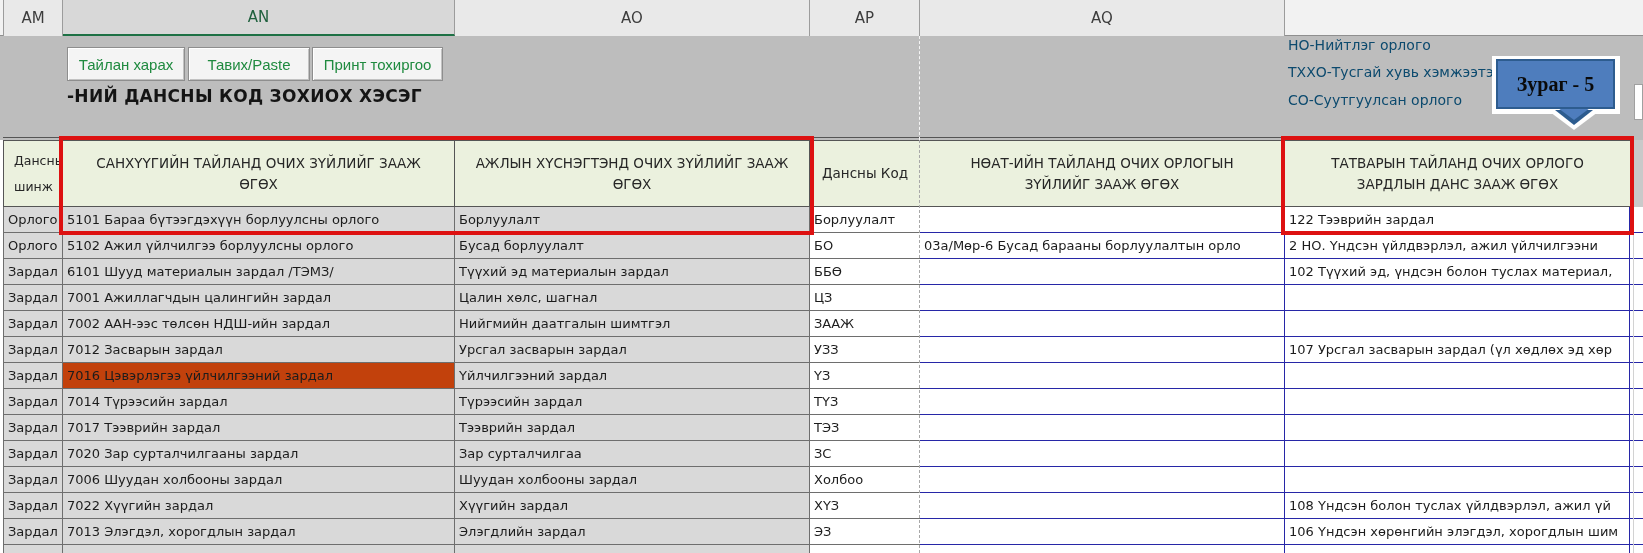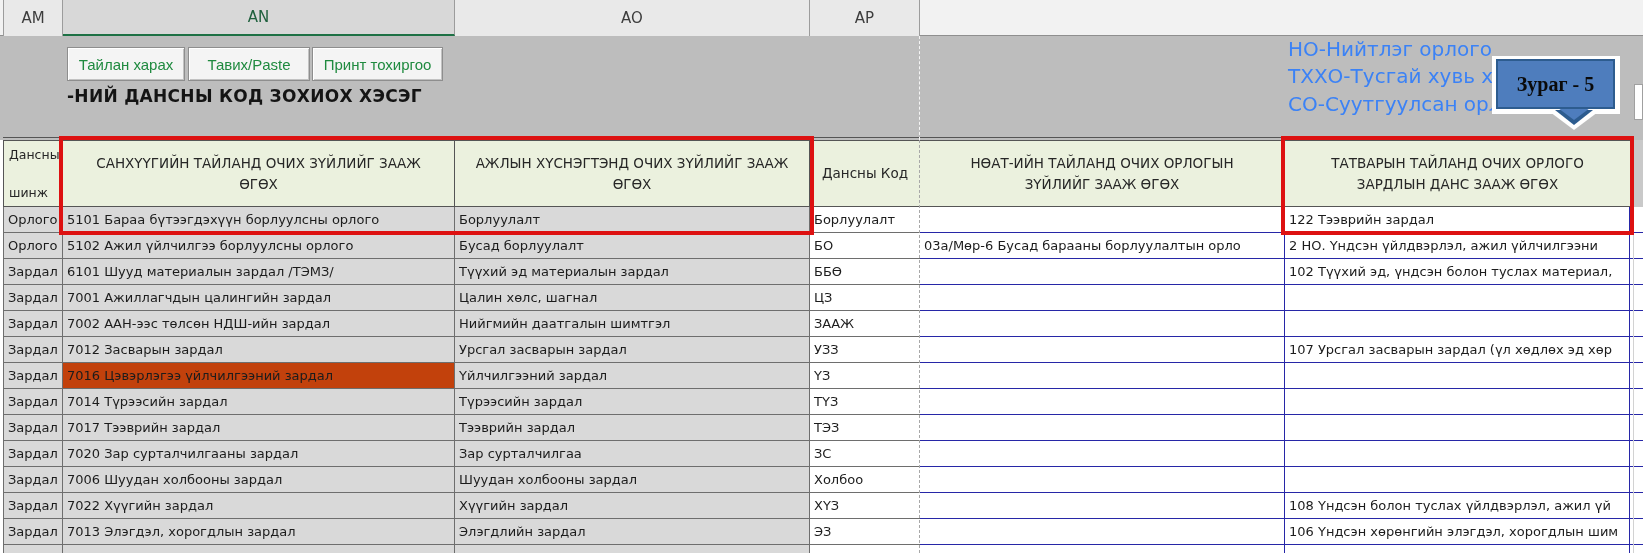--- a/index.html
+++ b/index.html
@@ -17,59 +17,60 @@
   .lcell.first{border-left:1px solid #9c9c9c;}
   .lcell.selected{background:#d8d8d8;border-bottom:2px solid #1e7145;color:#20613e;}
   
   .toolbar{position:absolute;left:0;top:36px;width:1643px;height:104px;background:#bdbdbd;}
   .xlbtn{position:absolute;top:47px;height:34px;box-sizing:border-box;background:#f4f4f4;
          border:1px solid #8e8e8e;box-shadow:inset 1px 1px 0 #ffffff, inset -1px -1px 0 #c2c2c2;
          display:flex;align-items:center;justify-content:center;
          color:#1f8a3f;font-size:15px;white-space:nowrap;cursor:pointer;}
   .sheet-title{position:absolute;left:67px;top:86px;font-size:17px;font-weight:bold;
          color:#141414;letter-spacing:.3px;white-space:nowrap;}
-  .legend-line{position:absolute;left:1288px;height:17px;color:#3b82f6;font-size:20px;
+  .legend-line{position:absolute;left:1288px;height:17px;color:#0c4a6e;font-size:14px;
          white-space:nowrap;z-index:2;}
   .white-nub{position:absolute;left:1634px;top:84px;width:9px;height:36px;background:#fff;
          border:1px solid #a0a0a0;box-sizing:border-box;}
   
   .callout-back{position:absolute;left:1492px;top:56px;width:128px;height:58px;background:#ffffff;z-index:7;}
   .callout-box{position:absolute;left:1496px;top:59px;width:119px;height:50px;box-sizing:border-box;
          background:#4e7dbd;border:2px solid #2d5c8f;display:flex;align-items:center;justify-content:center;
          font-family:"Liberation Serif","DejaVu Serif",serif;font-weight:bold;font-size:20px;color:#0a0a0a;z-index:9;}
   .tail-white{position:absolute;left:1550px;top:112px;width:0;height:0;z-index:7;
          border-left:24px solid transparent;border-right:24px solid transparent;border-top:18px solid #ffffff;}
   .tail-dark{position:absolute;left:1555px;top:110px;width:0;height:0;z-index:8;
          border-left:19px solid transparent;border-right:19px solid transparent;border-top:15px solid #2d5c8f;}
   .tail-blue{position:absolute;left:1558px;top:108px;width:0;height:0;z-index:9;
          border-left:16px solid transparent;border-right:16px solid transparent;border-top:12px solid #4e7dbd;}
   
   .topline{position:absolute;left:3px;top:137px;width:1631px;height:1px;background:#555;}
   .hcell{position:absolute;top:140px;height:67px;box-sizing:border-box;background:#ebf1de;
          border-top:1px solid #555;border-bottom:1px solid #555;border-right:1px solid #555;
          display:flex;align-items:center;justify-content:center;text-align:center;
          font-size:13.5px;color:#262626;white-space:pre-line;line-height:1.55;overflow:hidden;}
-  .hcell.left{justify-content:flex-start;text-align:left;padding-left:5px;font-size:12.5px;line-height:38px;}
+  .hcell.left{justify-content:flex-start;text-align:left;padding-left:10px;font-size:12.5px;line-height:26px;}
   .hcell.first{border-left:1px solid #555;}
   .cell{position:absolute;box-sizing:border-box;overflow:hidden;white-space:nowrap;
         display:flex;align-items:center;padding-left:4px;font-size:13px;color:#1c1c1c;}
   .asline{position:absolute;left:1633px;top:140px;width:1px;height:413px;background:#d2d2d2;z-index:1;}
   .asgray{position:absolute;left:1631px;top:140px;width:12px;height:67px;background:#c9c9c9;z-index:1;}
   .dash1{position:absolute;left:919px;top:36px;height:104px;width:0;border-left:1px dashed #f5f5f5;z-index:3;}
   .dash2{position:absolute;left:919px;top:140px;height:413px;width:0;border-left:1px dashed #a8a8a8;z-index:3;}
   .redbox{position:absolute;border:4px solid #dd1111;box-sizing:border-box;z-index:6;pointer-events:none;}
 </style>
 </head>
 <body>
 
 <div class="strip" id="strip">
     <div class="lcell first" style="left: 3px; width: 60px;">AM</div>
     <div class="lcell" style="left: 455px; width: 355px;">AO</div>
     <div class="lcell selected" style="left: 63px; width: 392px;">AN</div>
     <div class="lcell" style="left: 810px; width: 110px;">AP</div>
+    <div class="lcell" style="left: 920px; width: 365px;">AQ</div>
   </div>
 
 <div class="toolbar"></div>
 <button class="xlbtn" style="left:67px;width:118px;">Тайлан харах</button>
 <button class="xlbtn" style="left:188px;width:122px;">Тавих/Paste</button>
 <button class="xlbtn" style="left:312px;width:131px;">Принт тохиргоо</button>
 <div class="sheet-title">-НИЙ ДАНСНЫ КОД ЗОХИОХ ХЭСЭГ</div>
 
 <div class="legend-line" style="top:37px;">НО-Нийтлэг орлого</div>
 <div class="legend-line" style="top:64px;">ТХХО-Тусгай хувь хэмжээтэй</div>

